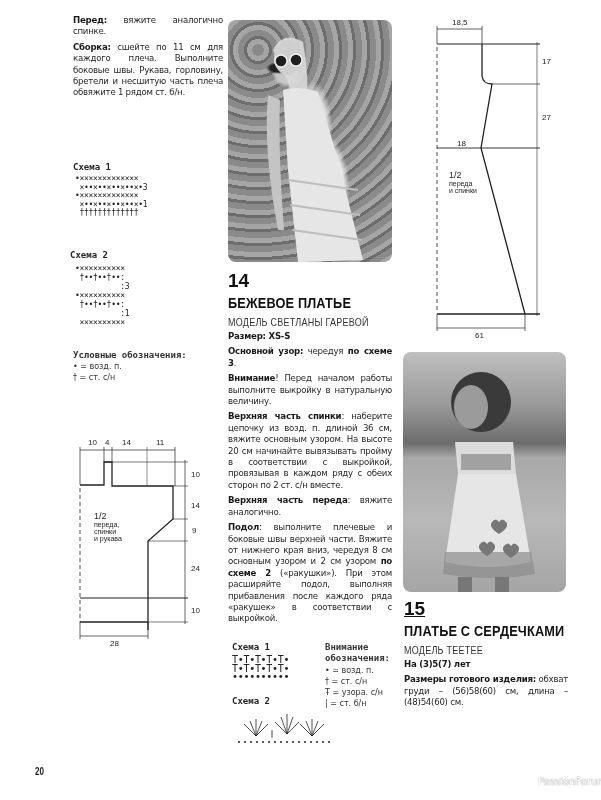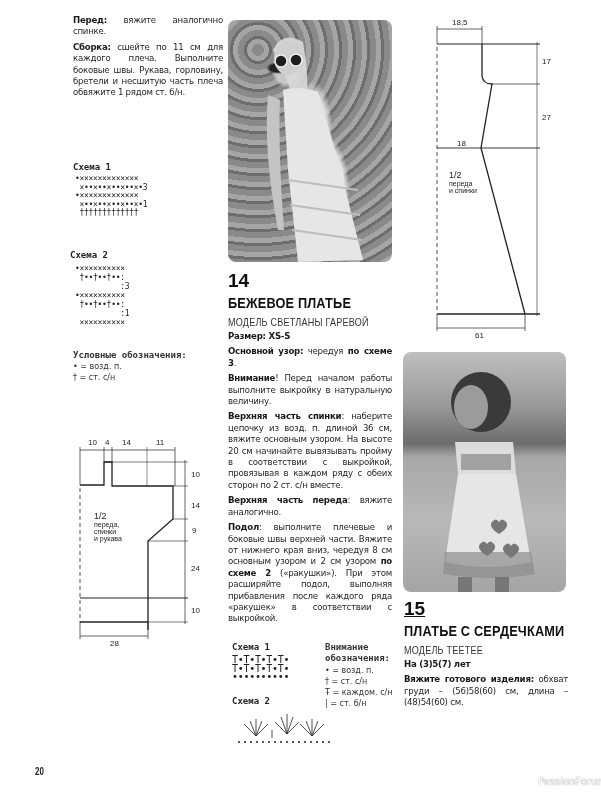--- a/index.html
+++ b/index.html
@@ -163,21 +163,21 @@
       <circle cx="87" cy="36" r="1"></circle>
       <circle cx="93" cy="36" r="1"></circle>
   </g>
 </svg>
 
 <div class="abs legend" style="left:325px; top:642px;">
   <div class="h">Внимание</div>
   <div class="h" style="margin-bottom:1px;">обозначения:</div>
   <div><span>•</span><span> = возд. п.</span></div>
   <div><span>†</span><span> = ст. с/н</span></div>
-  <div><span>Ŧ</span><span> = каждом. с/н</span></div>
+  <div><span>Ŧ</span><span> = узора. с/н</span></div>
   <div><span>|</span><span> = ст. б/н</span></div>
 </div>
 
 <svg class="abs" style="left:420px; top:0px;" width="181" height="345" viewBox="0 0 181 345">
   <g stroke="#222" fill="none">
     <line x1="17" y1="29" x2="62" y2="29" stroke-width="0.7"></line>
     <line x1="17" y1="26" x2="17" y2="44" stroke-width="0.7"></line>
     <line x1="62" y1="26" x2="62" y2="44" stroke-width="0.7"></line>
     <line x1="17" y1="44" x2="120" y2="44" stroke-width="1.1"></line>
     <path d="M62 44 L62 76 Q63 84 72 84 L61 148 L105 314" stroke-width="1.3"></path>
@@ -218,17 +218,17 @@
     <rect x="55" y="225" width="14" height="15" fill="#777"></rect>
     <rect x="92" y="225" width="14" height="15" fill="#777"></rect>
   </svg>
 </div>
 
 <div class="abs num" style="left:404px; top:598px;text-decoration:underline;">15</div>
 <div class="abs ttl" style="left:404px; top:622px;">ПЛАТЬЕ С СЕРДЕЧКАМИ</div>
 <div class="abs sub" style="left:404px; top:644px;">МОДЕЛЬ TEETEE</div>
 <div class="abs txt" style="left:404px; top:659px; width:164px;">
   <p><b>На (3)5(7) лет</b></p>
-  <p><b>Вяжите готового изделия:</b><span> обхват груди – (56)58(60) см, длина – (48)54(60) см.</span></p>
+  <p><b>Размеры готового изделия:</b><span> обхват груди – (56)58(60) см, длина – (48)54(60) см.</span></p>
 </div>
 
 <div class="abs" style="left:34px; top:766px; font-family:'Liberation Sans',sans-serif; font-weight:bold; font-size:10px; transform:scaleX(0.8); color:#222;">20</div>
 <div class="abs wm" style="left:498px; top:776px;">PassionForum.ru</div>
 
 </body></html>

